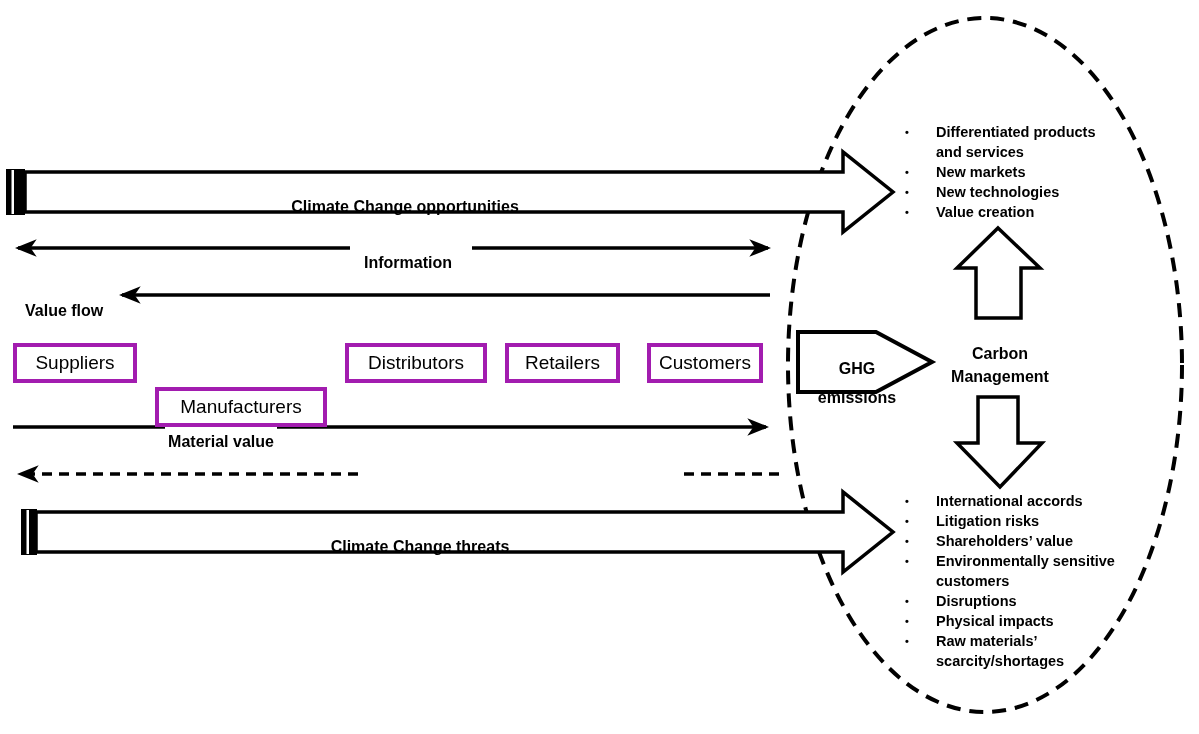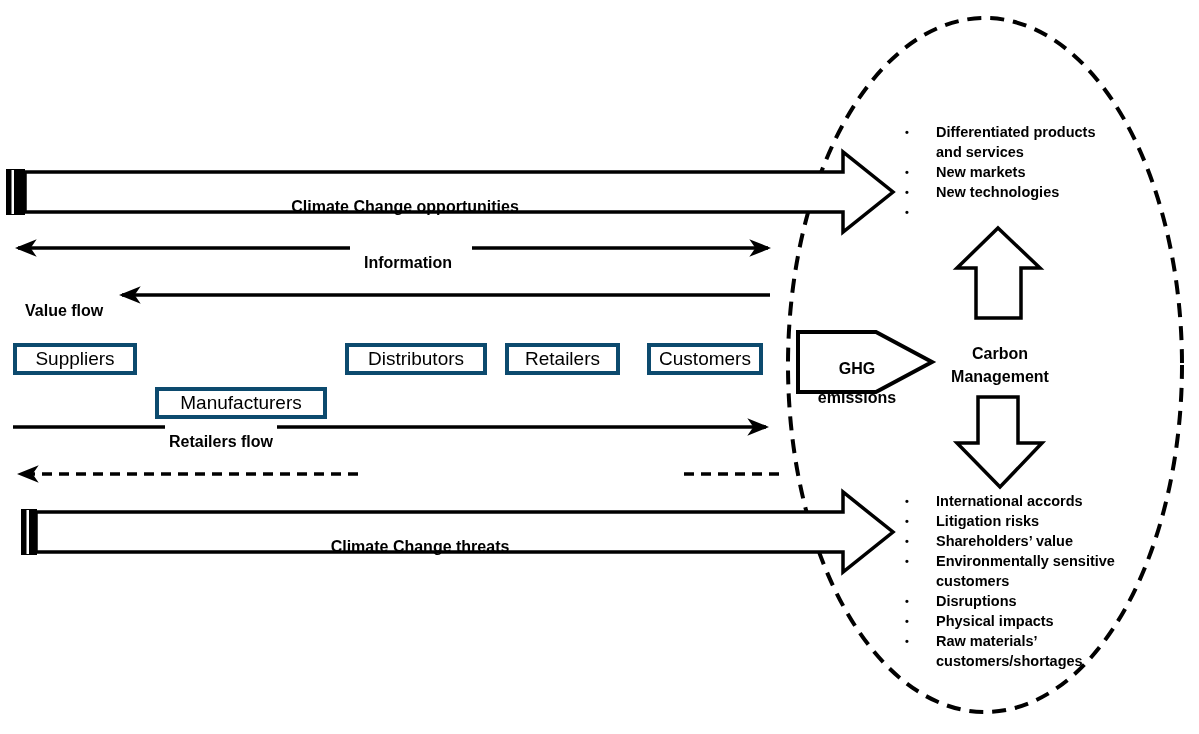--- a/index.html
+++ b/index.html
@@ -4,21 +4,21 @@
 <style>
   html,body{margin:0;padding:0;background:#fff;}
   #canvas{
     position:relative;width:1199px;height:734px;background:#fff;overflow:hidden;
     font-family:"Liberation Sans",sans-serif;color:#000;
   }
   #linework{position:absolute;left:0;top:0;width:1199px;height:734px;}
   .lbl{position:absolute;font-weight:bold;font-size:16px;line-height:22px;text-align:center;white-space:pre-line;margin-top:15px;}
   .lbl-left{text-align:left;}
   .node{
-    position:absolute;top:343px;height:32px;border:4px solid #0c4a6e;background:#fff;
+    position:absolute;top:343px;height:40px;border:4px solid #a21caf;background:#fff;
     box-sizing:border-box;display:flex;align-items:center;justify-content:center;
     font-size:19px;font-weight:normal;
   }
   .bullet-list{position:absolute;width:230px;font-size:14.5px;font-weight:bold;line-height:20px;}
   .bullet-item{display:flex;align-items:flex-start;}
   .bullet-dot{width:31px;flex:0 0 31px;text-align:left;padding-left:6px;font-size:11px;line-height:20px;}
   .bullet-text{flex:1;white-space:pre-line;text-align:left;}
 </style>
 </head>
 <body>
@@ -59,21 +59,21 @@
 
     <path d="M978,397 L1018,397 L1018,443 L1042,443 L1000,487 L957,443 L978,443 z" fill="#fff" stroke="#000" stroke-width="3.5" stroke-linejoin="miter"></path>
   </svg>
 
   <div class="lbl" style="left:20px;top:181px;width:770px;">Climate Change opportunities</div>
 
   <div class="lbl" style="left:338px;top:237px;width:140px;">Information</div>
 
   <div class="lbl lbl-left" style="left:25px;top:285px;width:95px;">Value flow</div>
 
-  <div class="lbl" style="left:151px;top:416px;width:140px;">Retailers flow</div>
+  <div class="lbl" style="left:151px;top:416px;width:140px;">Material value</div>
 
 
   <div class="lbl" style="left:20px;top:521px;width:800px;">Climate Change threats</div>
 
   <div class="node" style="left:13px;width:124px;">Suppliers</div>
   <div class="node" style="left:155px;width:172px;margin-top:44px;">Manufacturers</div>
   <div class="node" style="left:345px;width:142px;">Distributors</div>
   <div class="node" style="left:505px;width:115px;">Retailers</div>
   <div class="node" style="left:647px;width:116px;">Customers</div>
 
@@ -92,20 +92,21 @@
     <div class="bullet-item">
       <span class="bullet-dot">•</span>
       <span class="bullet-text">New markets</span>
     </div>
     <div class="bullet-item">
       <span class="bullet-dot">•</span>
       <span class="bullet-text">New technologies</span>
     </div>
     <div class="bullet-item">
       <span class="bullet-dot">•</span>
+      <span class="bullet-text">Value creation</span>
     </div>
   </div>
 
   <div class="bullet-list" style="left:899px;top:491px;">
     <div class="bullet-item">
       <span class="bullet-dot">•</span>
       <span class="bullet-text">International accords</span>
     </div>
     <div class="bullet-item">
       <span class="bullet-dot">•</span>
@@ -124,17 +125,17 @@
       <span class="bullet-dot">•</span>
       <span class="bullet-text">Disruptions</span>
     </div>
     <div class="bullet-item">
       <span class="bullet-dot">•</span>
       <span class="bullet-text">Physical impacts</span>
     </div>
     <div class="bullet-item">
       <span class="bullet-dot">•</span>
       <span class="bullet-text">Raw materials’
-customers/shortages</span>
+scarcity/shortages</span>
     </div>
   </div>
 
 </div>
 
 </body></html>

